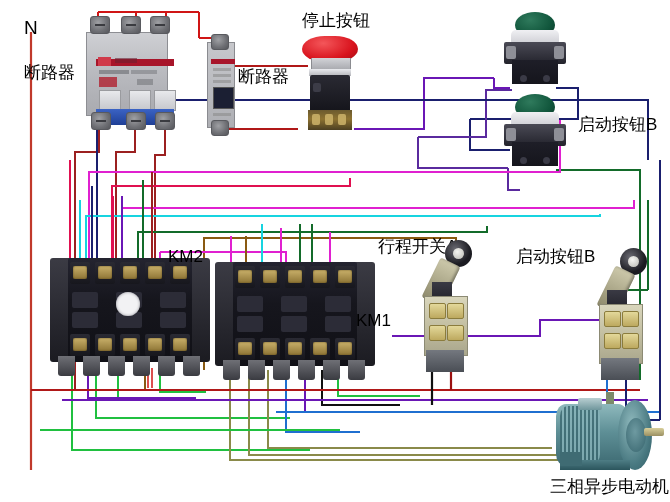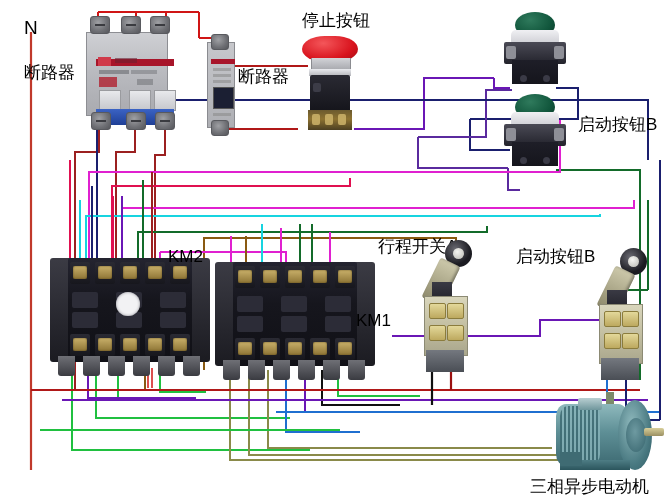--- a/index.html
+++ b/index.html
@@ -438,15 +438,15 @@
   <div class="motor">
     <div class="lug"></div>
     <div class="frame"></div>
     <div class="fins"></div>
     <div class="box"></div>
     <div class="endbell"></div>
     <div class="shaft"></div>
     <div class="base"></div>
     <div class="tbox"></div>
   </div>
-  <div class="lbl big" style="left:530px;top:478px;">三相异步电动机</div>
+  <div class="lbl big" style="left:550px;top:478px;">三相异步电动机</div>
 
 </div>
 
 </body></html>

